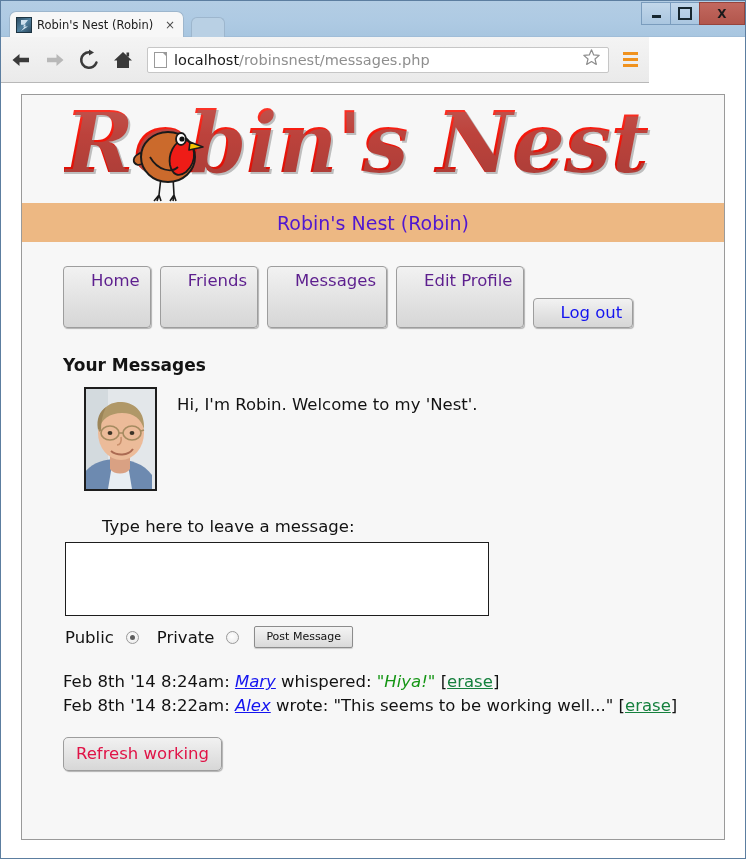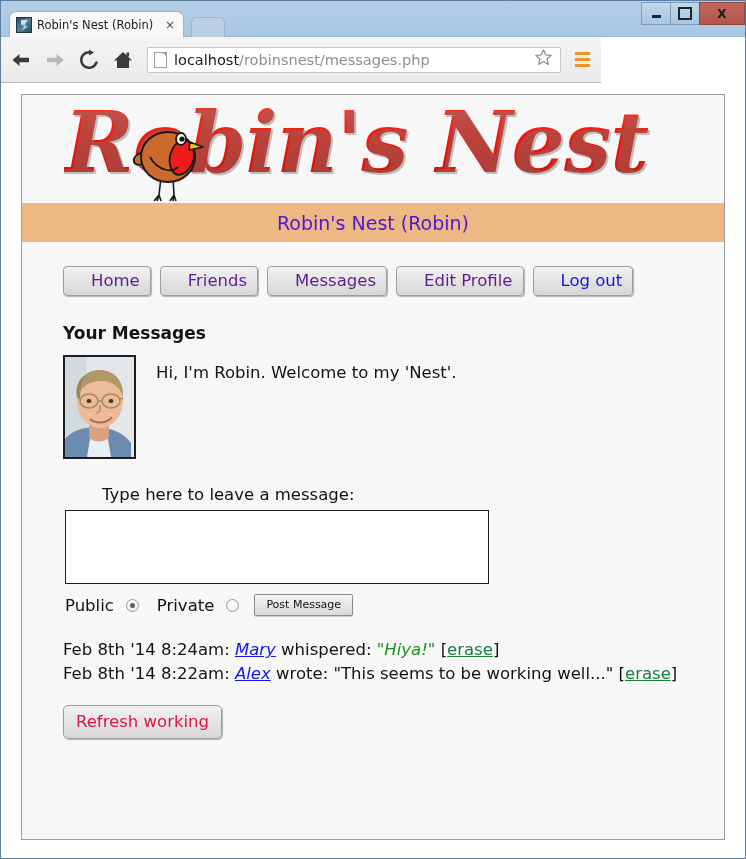--- a/index.html
+++ b/index.html
@@ -124,21 +124,21 @@
     border: 1px solid #9db6cd;
     border-bottom: none;
     border-radius: 6px 6px 0 0;
     box-sizing: border-box;
   }
 
   
   .toolbar {
     position: absolute;
     left: 0; top: 36px;
-    width: 600px;
+    width: 648px;
     height: 46px;
     background: linear-gradient(to bottom, #f4f4f4 0%, #eaeaea 100%);
     border-bottom: 1px solid #b8b8b8;
     box-sizing: border-box;
     display: flex;
     align-items: center;
   }
   .nav-icon {
     width: 28px; height: 28px;
     margin-left: 6px;
@@ -275,35 +275,36 @@
     border-radius: 4px;
     padding: 5px 10px 6px 27px;
     font-size: 16.5px;
     font-family: "DejaVu Sans", sans-serif;
     color: #5d1f8e;
     box-shadow: 1px 1px 1px rgba(0,0,0,0.28);
     cursor: pointer;
     white-space: nowrap;
     line-height: 1.05;
   }
-  .nav-btn.unvisited { color: #1414f0; }
+  .nav-btn.unvisited { color: #1414f0; margin-top: 32px; }
 
   
   .content { padding: 0 0 0 41px; }
   .section-title {
     margin: 27px 0 12px 0;
     font-size: 17px;
     font-weight: bold;
     color: #141414;
     font-family: "DejaVu Sans", sans-serif;
   }
 
   .profile-row {
     display: flex;
     align-items: flex-start;
+    margin-left: 21px;
   }
   .avatar {
     width: 73px;
     height: 104px;
     border: 2px solid #1d1d1d;
     box-sizing: border-box;
     overflow: hidden;
     flex: 0 0 73px;
     background: #cfd6da;
     position: relative;

